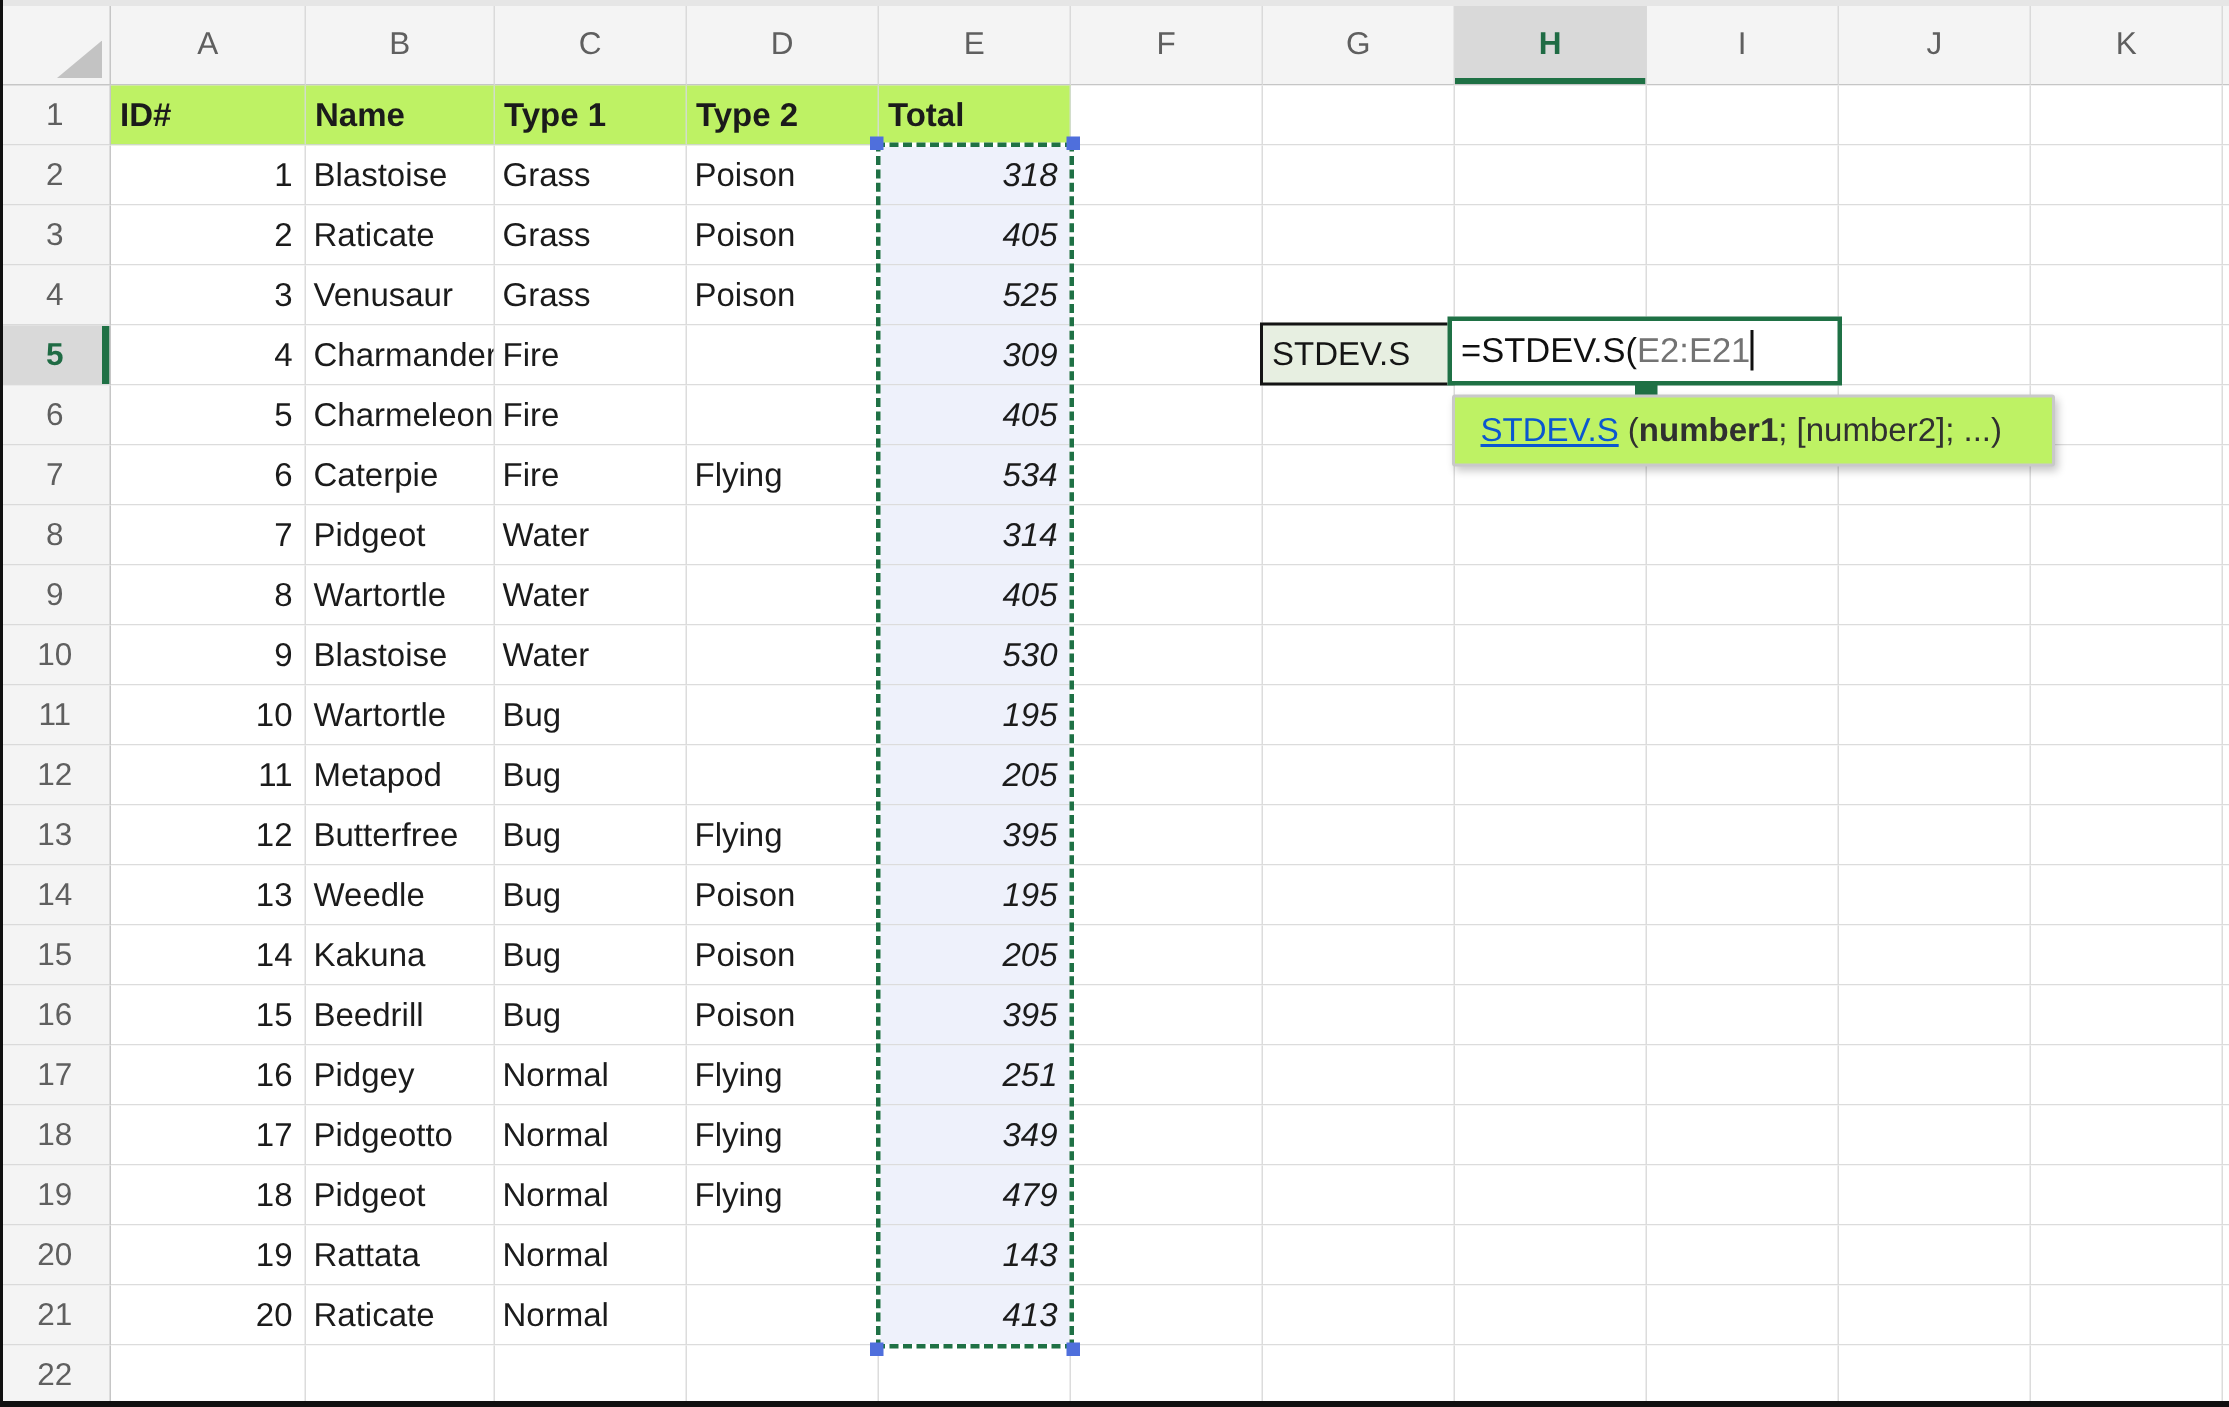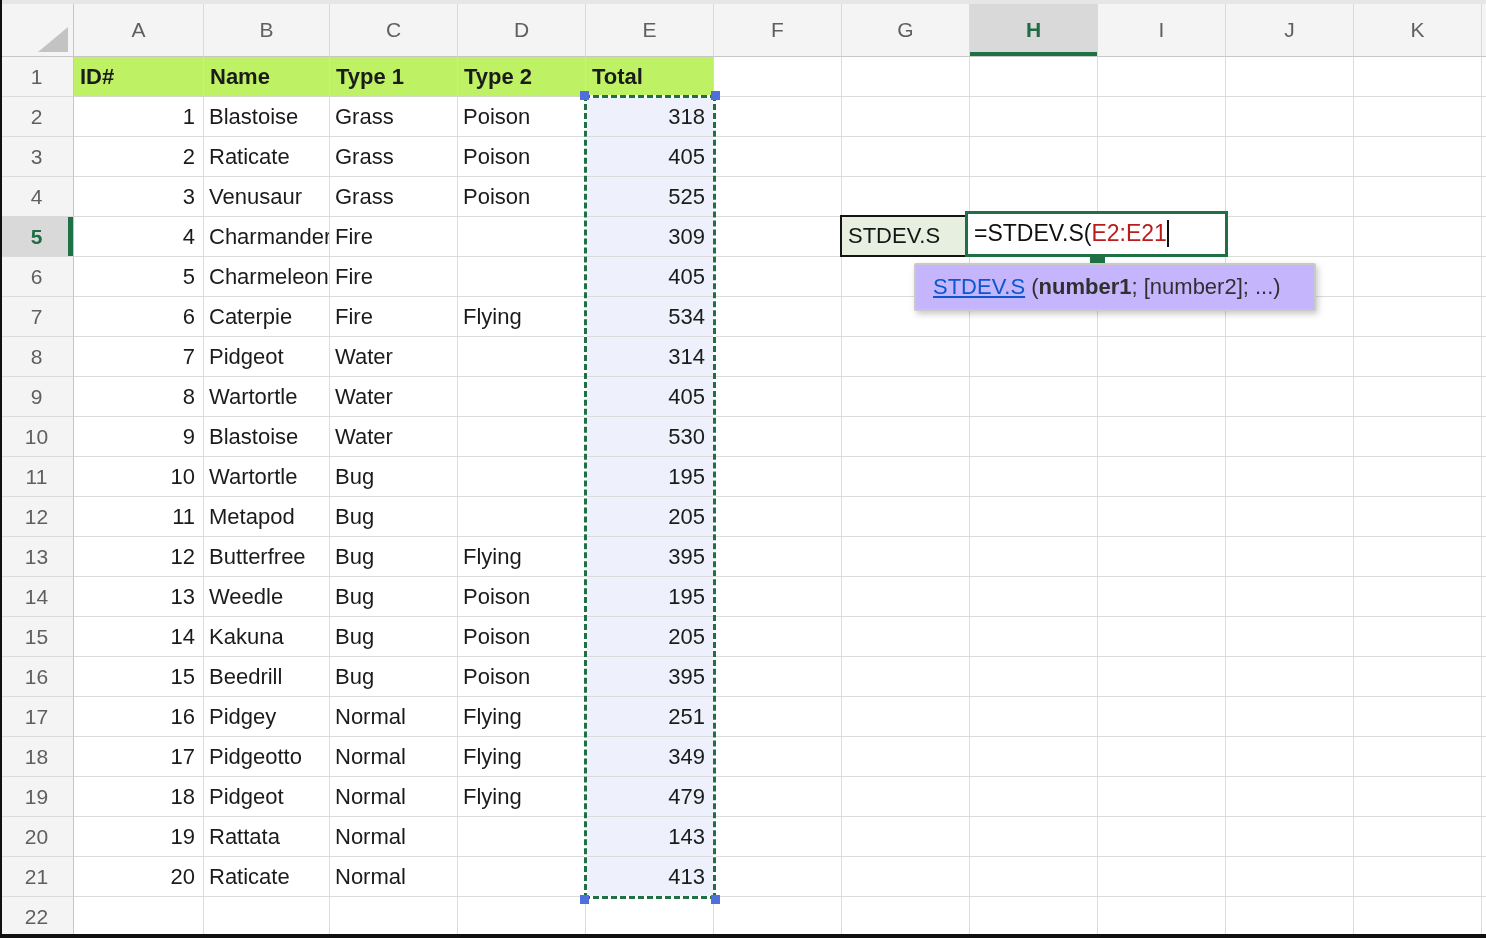--- a/index.html
+++ b/index.html
@@ -27,48 +27,48 @@
     box-shadow:inset 0 -4px 0 0 #1f7145; }
   .rowhdr { background:#f4f4f4; border-right:1px solid #c6c6c6; border-bottom:1px solid #dadada;
     color:#5f5f5f; font-size:21px; text-align:center; line-height:39px; }
   .rowhdr.active { background:#d9d9d9; color:#1f6b44; font-weight:bold;
     box-shadow:inset -5px 0 0 0 #1f7145; }
   .cell { background:#fff; border-right:1px solid #dcdcdc; border-bottom:1px solid #dcdcdc;
     font-size:22px; color:#1b1b1b; line-height:39px; padding-left:5px;
     white-space:nowrap; overflow:hidden; }
   .cell.num { text-align:right; padding-right:8px; padding-left:0; }
   .cell.thead { font-weight:bold; background:#bef264; padding-left:6px; border-right-color:#d2ddcb; border-bottom-color:#cfd8c9; }
-  .cell.sel { background:#eef1fb; }
+  .cell.sel { background:#eef1fb;font-style:italic; }
 
   
   .sel-white { position:absolute; left:584px; top:95px; width:132px; height:804px;
     border:3px solid #ffffff; z-index:5; pointer-events:none; }
   .sel-ants  { position:absolute; left:584px; top:95px; width:132px; height:804px;
     border:3px dashed #1f7145; z-index:6; pointer-events:none; }
   .handle { position:absolute; width:9px; height:9px; background:#4f6fdc; z-index:7; }
   .h-tl { left:580px; top:91px; } .h-tr { left:711px; top:91px; }
   .h-bl { left:580px; top:895px; } .h-br { left:711px; top:895px; }
 
   
   .g5-box { position:absolute; left:840px; top:215px; width:130px; height:42px;
     border:2px solid #141414; background:#e7efe1; z-index:8;
     font-size:22px; color:#151515; line-height:37px; padding-left:6px; white-space:nowrap; overflow:hidden; }
 
   
   .h5-edit { position:absolute; left:965px; top:211px; width:263px; height:46px;
     border:3px solid #1f7145; background:#ffffff; z-index:9;
     font-size:23px; line-height:39px; padding-left:6px; white-space:nowrap; overflow:hidden; }
   .h5-edit .f-black { color:#101010;margin-top:38px; }
-  .h5-edit .f-blue  { color:#b91c1c; }
+  .h5-edit .f-blue  { color:#737373; }
   .caret { display:inline-block; width:2px; height:27px; background:#101010; vertical-align:-6px; }
   .notch { position:absolute; left:1090px; top:255px; width:15px; height:9px; background:#1f7145; z-index:9; }
 
   
-  .tooltip { position:absolute; left:914px; top:263px; width:402px; height:48px;
-    background:#c4b5fd; border:2px solid #c9c9c9; border-radius:2px;
+  .tooltip { position:absolute; left:968px; top:263px; width:402px; height:48px;
+    background:#bef264; border:2px solid #c9c9c9; border-radius:2px;
     box-shadow:2px 3px 6px rgba(0,0,0,0.22); z-index:10;
     font-size:22px; color:#303030; line-height:43px; padding-left:17px; white-space:nowrap; overflow:hidden; }
   .tooltip .fn-link { color:#0b57d0; text-decoration:underline; cursor:pointer; }
   .tooltip .arg-bold { font-weight:bold; color:#303030; }
 </style>
 </head>
 <body>
 
 <div class="stage">
   <div class="top-strip"></div>

